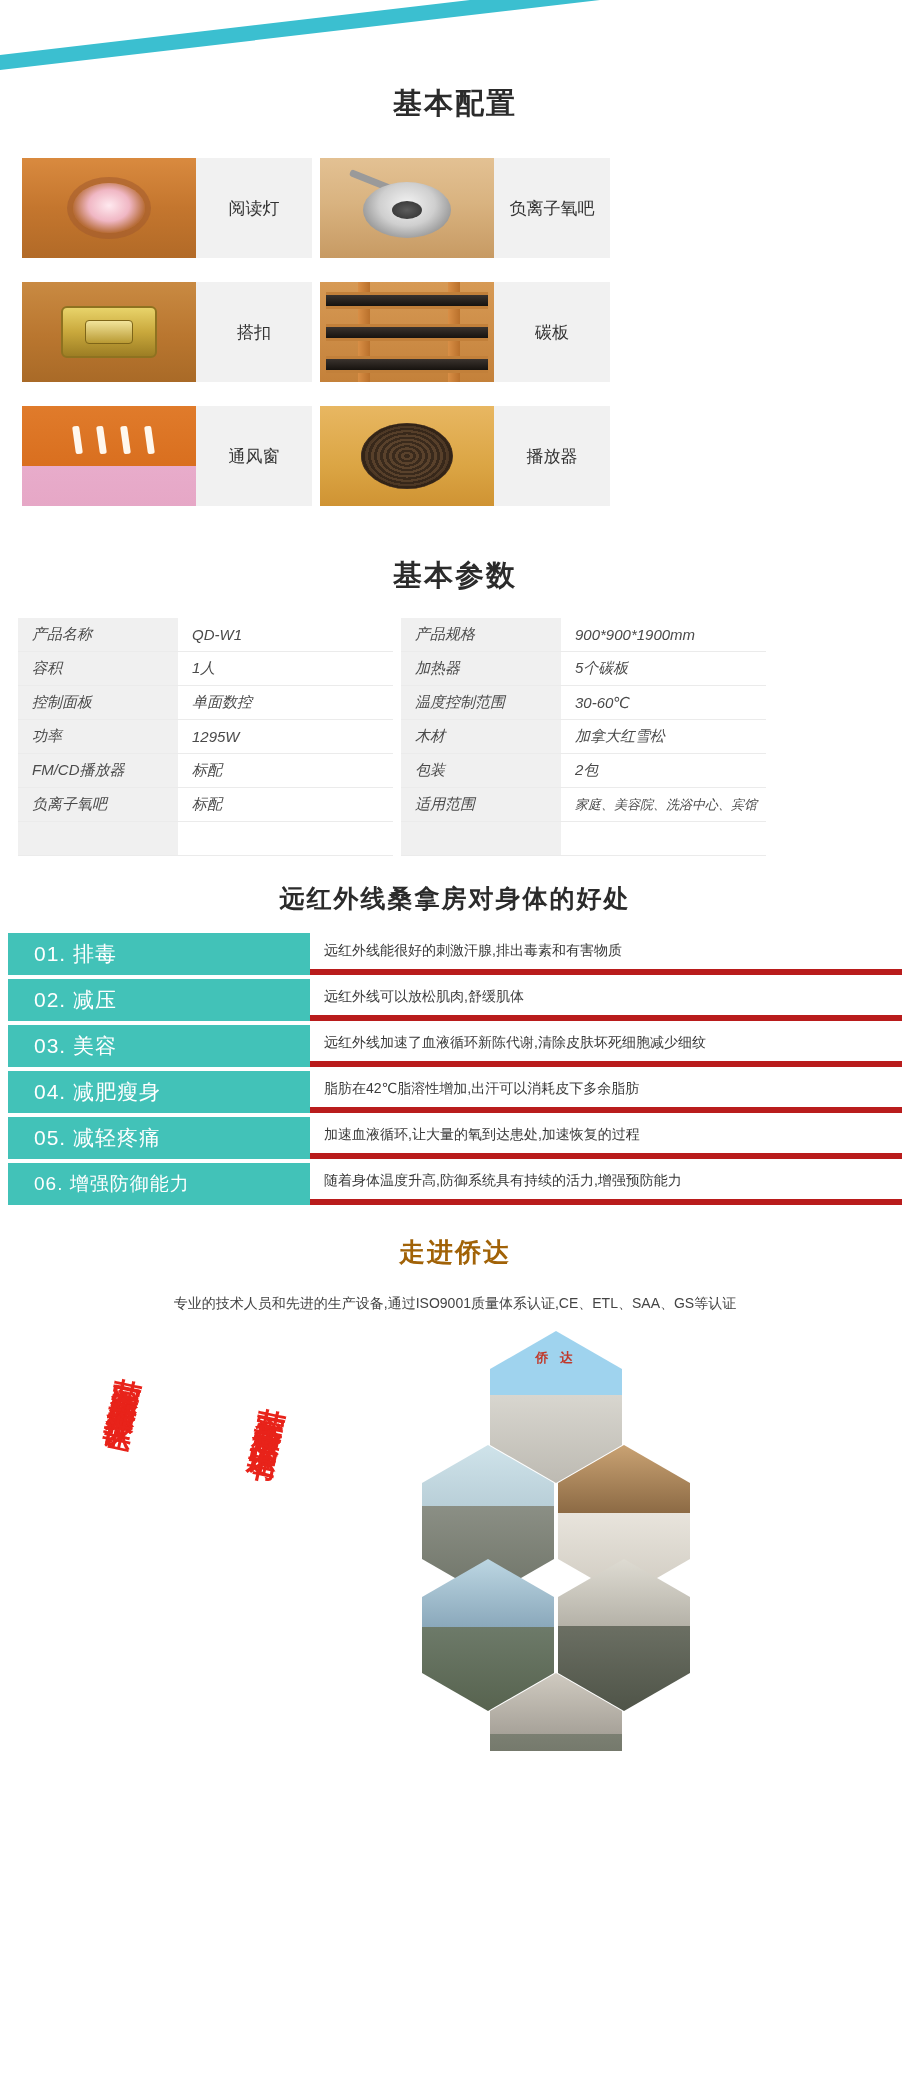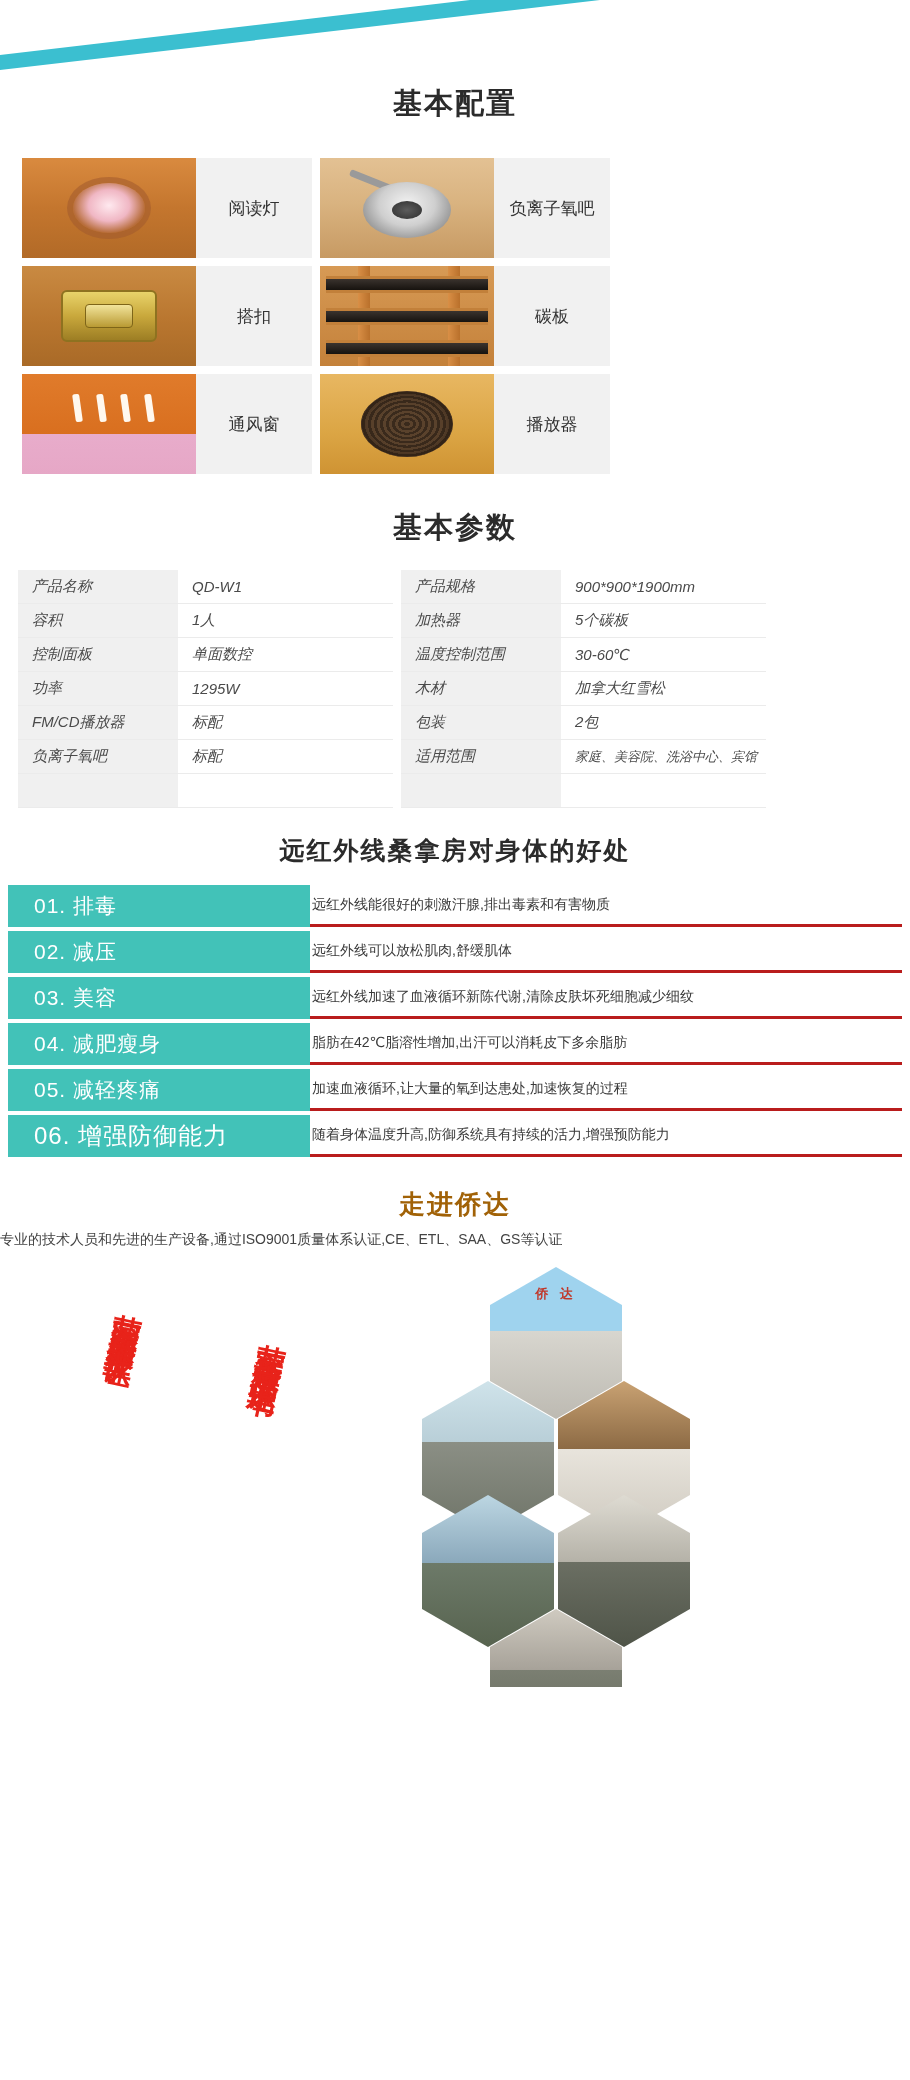--- a/index.html
+++ b/index.html
@@ -49,21 +49,21 @@
     margin: 34px 18px 0 18px;
     display: flex;
     flex-wrap: wrap;
   }
   .feature-cell {
     width: 290px;
     height: 100px;
     background: #f1f1f1;
     display: flex;
     align-items: center;
-    margin: 0 4px 8px 4px;
+    margin: 0 4px 24px 4px;
   }
   .feature-img {
     width: 174px;
     height: 100px;
     flex: none;
     position: relative;
     overflow: hidden;
   }
   .feature-label {
     flex: 1;
@@ -200,40 +200,40 @@
     font-size: 21px;
     display: flex;
     align-items: center;
     padding-left: 26px;
     letter-spacing: 1px;
   }
   .benefit-right {
     flex: 1;
     display: flex;
     align-items: center;
-    padding-left: 2px;
+    padding-left: 14px;
     font-size: 14px;
     color: #3a3a3a;
-    border-bottom: 3px solid #b91c1c;
+    border-bottom: 6px solid #b91c1c;
   }
 
   
   .company-title {
     text-align: center;
     font-size: 26px;
     font-weight: bold;
     color: #a16207;
     margin-top: 30px;
     letter-spacing: 2px;
   }
   .company-sub {
-    text-align: left;
+    text-align: center;
     font-size: 14px;
     color: #444;
-    margin-top: 9px;
+    margin-top: 25px;
   }
 
   
   .bottom {
     position: relative;
     height: 420px;
     margin-top: 18px;
   }
   .cert {
     position: absolute;
@@ -414,21 +414,21 @@
       </div>
       <div class="benefit-right">脂肪在42℃脂溶性增加,出汗可以消耗皮下多余脂肪</div>
     </div>
     <div class="benefit-row">
       <div class="benefit-left">
         <span>05.</span>&nbsp;<span>减轻疼痛</span>
       </div>
       <div class="benefit-right">加速血液循环,让大量的氧到达患处,加速恢复的过程</div>
     </div>
     <div class="benefit-row">
-      <div class="benefit-left" style="font-size:24px;">
+      <div class="benefit-left" style="font-size:19px;">
         <span>06.</span>&nbsp;<span>增强防御能力</span>
       </div>
       <div class="benefit-right">随着身体温度升高,防御系统具有持续的活力,增强预防能力</div>
     </div>
   </div>
 
   <div class="company-title">走进侨达</div>
   <div class="company-sub">专业的技术人员和先进的生产设备,通过ISO9001质量体系认证,CE、ETL、SAA、GS等认证</div>
 
   <div class="bottom">

